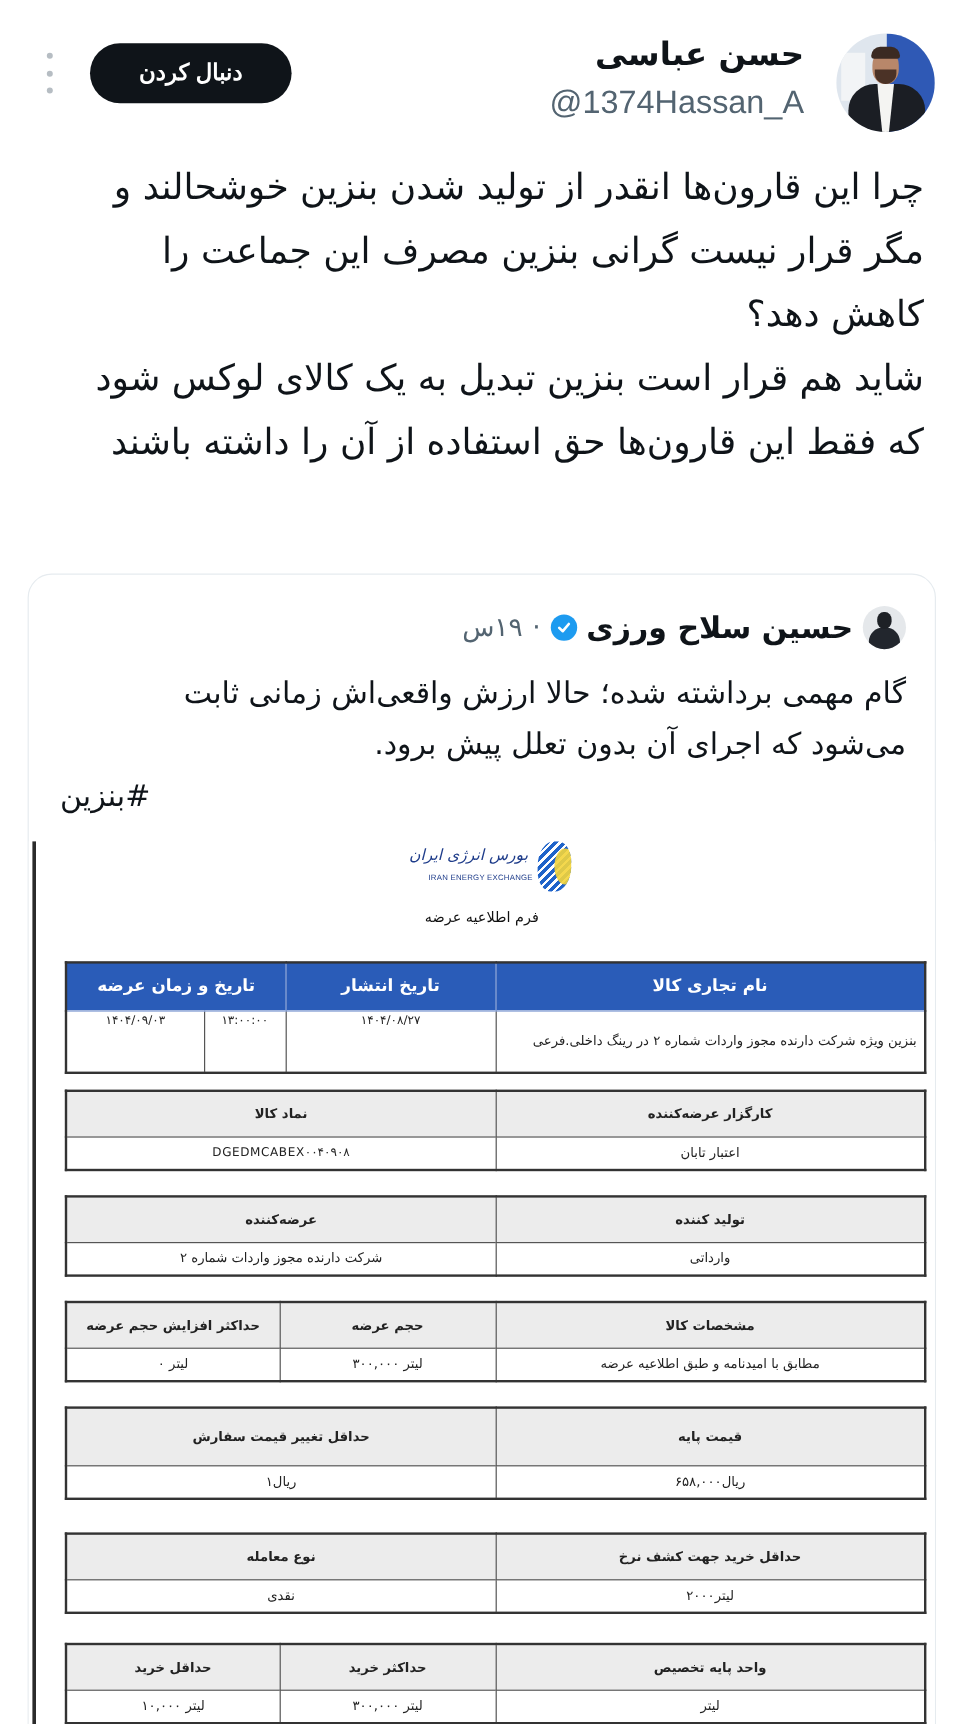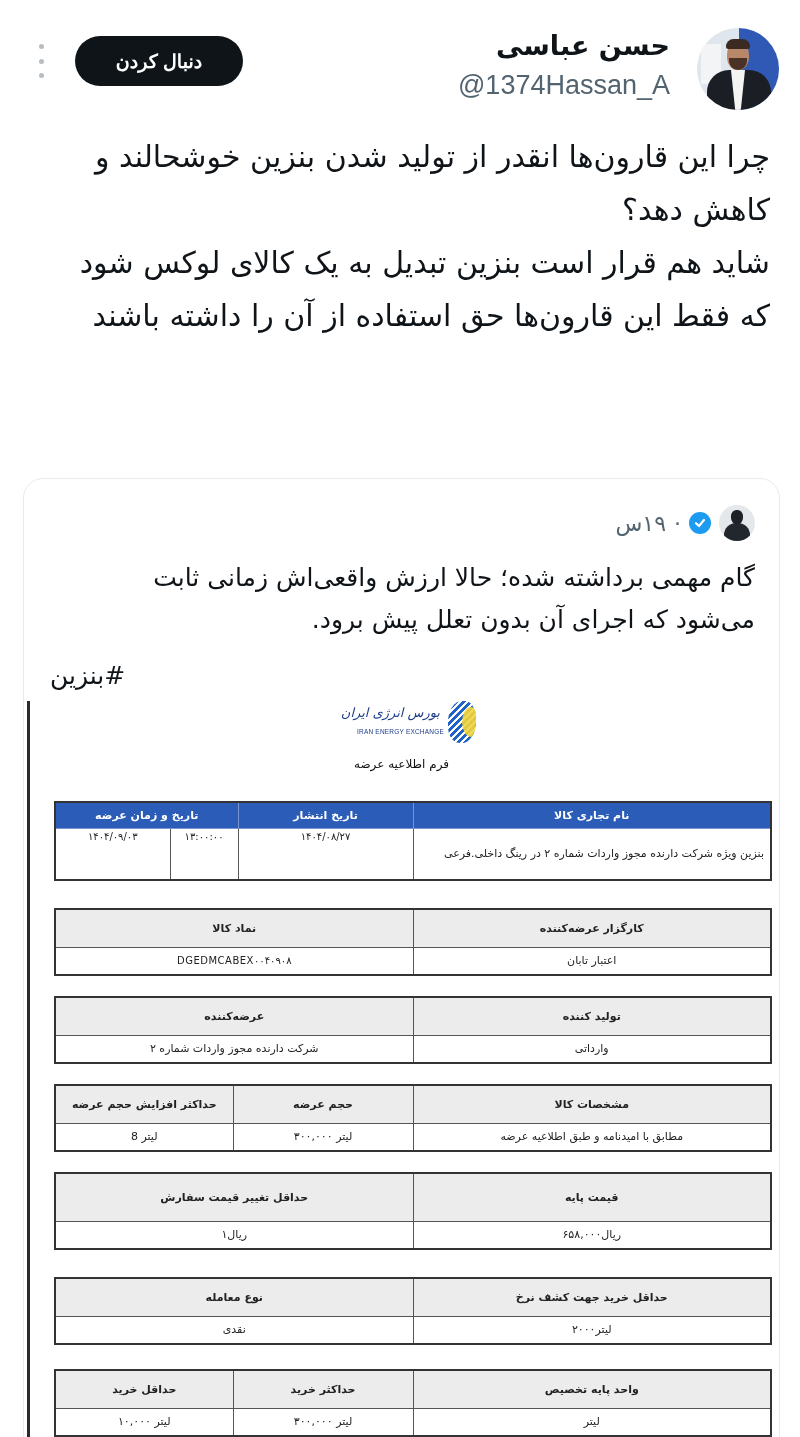--- a/index.html
+++ b/index.html
@@ -34,37 +34,37 @@
     .quote-avatar { width: 36px; height: 36px; border-radius: 50%; background: #e5e8eb; position: relative; overflow: hidden; }
     .quote-avatar .qh { position: absolute; left: 12px; top: 5px; width: 12px; height: 14px; border-radius: 45%; background: #1e2126; }
     .quote-avatar .qb { position: absolute; left: 5px; top: 18px; width: 26px; height: 22px; border-radius: 12px 12px 0 0; background: #22262d; }
     .quote-name { font-size: 25px; font-weight: bold; color: #0f1419; }
     .verified-icon { width: 22px; height: 22px; border-radius: 50%; background: #1d9bf0; display: inline-flex; align-items: center; justify-content: center; }
     .quote-handle { font-family: "Liberation Sans", sans-serif; font-size: 25px; color: #536471; direction: ltr; }
     .quote-dot { font-size: 22px; color: #536471; }
     .quote-time { font-size: 22px; color: #536471; }
 
     .quote-text { position: absolute; right: 24px; top: 78px; width: 710px; direction: rtl; text-align: right; font-size: 25px; line-height: 42px; color: #0f1419; }
-    .quote-hashtag { position: absolute; left: 26px; top: 182px; font-size: 25px; color: #0f1419; direction: rtl; }
+    .quote-hashtag { position: absolute; left: 26px; top: 170px; font-size: 25px; color: #0f1419; direction: rtl; }
 
     
     .form-image { position: absolute; left: 0; top: 222px; width: 755px; height: 760px; background: #fff; overflow: hidden; }
     .form-left-rule { position: absolute; left: 3px; top: 0; width: 3px; height: 760px; background: #2b2b2b; }
     .logo { position: absolute; left: 320px; top: 0; width: 140px; height: 50px; }
     .logo-text-fa { position: absolute; right: 44px; top: 4px; font-family: "DejaVu Serif", serif; font-size: 13px; color: #1e3c8a; direction: rtl; white-space: nowrap; font-style: italic; }
     .logo-text-en { position: absolute; right: 40px; top: 27px; font-family: "Liberation Sans", sans-serif; font-size: 6.5px; color: #1e3c8a; letter-spacing: 0.2px; white-space: nowrap; }
     .logo-mark { position: absolute; right: 8px; top: 0; width: 28px; height: 42px; border-radius: 50% 40% 50% 40%; background: repeating-linear-gradient(135deg, #1f63c9 0 3px, #ffffff 3px 5px); overflow: hidden; }
     .logo-mark::after { content: ""; position: absolute; right: -4px; top: 6px; width: 18px; height: 30px; border-radius: 50%; background: #f3d43a; opacity: 0.9; }
     .form-title { position: absolute; left: 0; width: 755px; top: 56px; text-align: center; font-size: 12px; color: #111; direction: rtl; }
 
     table.form-table { position: absolute; border-collapse: collapse; direction: rtl; font-size: 11px; color: #222; table-layout: fixed; }
     table.form-table td { border: 1px solid #555; text-align: center; vertical-align: middle; padding: 2px 6px; }
     table.form-table { border: 2px solid #333; }
     table.form-table tr.hdr td { background: #ececec; font-weight: bold; height: 38px; }
-    table.form-table tr.hdr-blue td { background: #2a5cb8; color: #fff; font-weight: bold; font-size: 11px; height: 26px; border-color: #7a96d0; }
+    table.form-table tr.hdr-blue td { background: #2a5cb8; color: #fff; font-weight: bold; font-size: 14px; height: 40px; border-color: #7a96d0; }
     table.form-table tr.val td { background: #fff; height: 28px; }
     .mono-small { font-family: "DejaVu Sans", sans-serif; font-size: 10px; letter-spacing: 0.5px; }
   </style>
 </head>
 <body>
 
 <div class="header">
   <div class="avatar">
     <div class="bg-window"></div>
     <div class="bg-blue"></div>
@@ -80,31 +80,33 @@
   <button class="follow-btn">دنبال کردن</button>
   <div class="more-icon">
     <span></span>
     <span></span>
     <span></span>
   </div>
 </div>
 
 <div class="tweet-text">
   <p>چرا این قارون‌ها انقدر از تولید شدن بنزین خوشحالند و</p>
+  <p>مگر قرار نیست گرانی بنزین مصرف این جماعت را</p>
   <p>کاهش دهد؟</p>
   <p>شاید هم قرار است بنزین تبدیل به یک کالای لوکس شود</p>
   <p>که فقط این قارون‌ها حق استفاده از آن را داشته باشند</p>
 </div>
 
 <div class="quote-card">
   <div class="quote-head">
     <div class="quote-avatar">
       <div class="qb"></div>
       <div class="qh"></div>
     </div>
+    <span class="quote-name">حسین سلاح ورزی</span>
     <span class="verified-icon">
       <svg width="14" height="14" viewBox="0 0 14 14">
           <path d="M3 7.2 L6 10 L11 4" stroke="#fff" stroke-width="2.2" fill="none" stroke-linecap="round" stroke-linejoin="round"></path>
         </svg>
     </span>
     <span class="quote-dot">·</span>
     <span class="quote-time">۱۹س</span>
   </div>
 
   <div class="quote-text">
@@ -188,21 +190,21 @@
         </colgroup>
       <tbody>
           <tr class="hdr">
         <td>مشخصات کالا</td>
         <td>حجم عرضه</td>
         <td>حداکثر افزایش حجم عرضه</td>
       </tr>
       <tr class="val">
         <td>مطابق با امیدنامه و طبق اطلاعیه عرضه</td>
         <td>لیتر ۳۰۰,۰۰۰</td>
-        <td>لیتر 8</td>
+        <td>لیتر ۰</td>
       </tr>
     </tbody>
       </table>
 
     <table class="form-table" style="left:30px; top:471px; width:716px;">
       <colgroup>
           <col style="width:358px">
           <col style="width:358px">
         </colgroup>
       <tbody>

